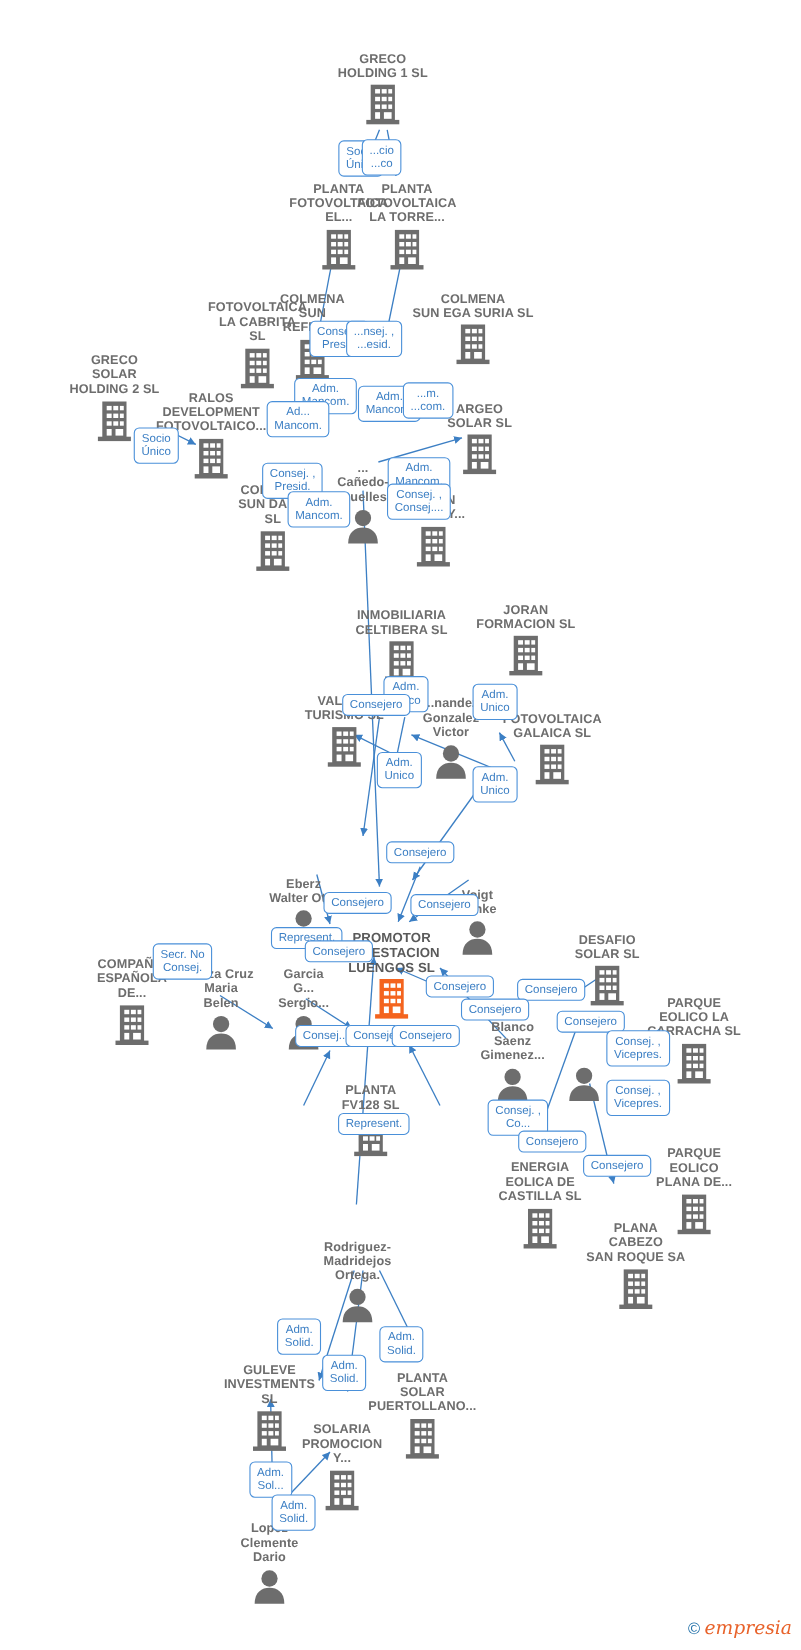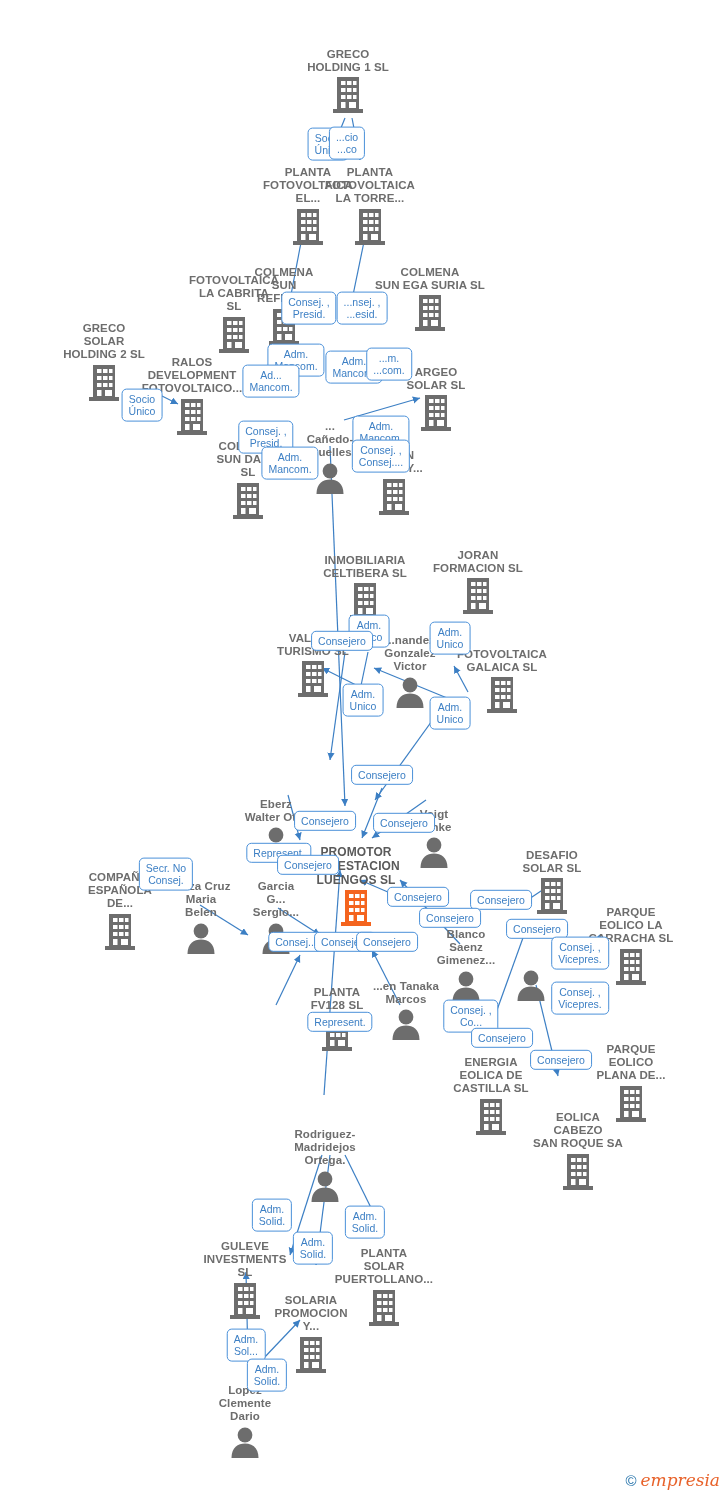--- a/index.html
+++ b/index.html
@@ -572,28 +572,20 @@
             <rect x="16" y="13" width="4.5" height="4"></rect>
             <rect x="22" y="13" width="3.5" height="4"></rect>
             <rect x="10" y="20" width="4.5" height="4"></rect>
             <rect x="16" y="20" width="4.5" height="4"></rect>
             <rect x="22" y="20" width="3.5" height="4"></rect>
             <rect x="10" y="27" width="4.5" height="6"></rect>
             <rect x="18" y="27" width="7" height="6"></rect>
           </g>
         </svg></span>
     </div>
-    <div class="node labelabove" style="left: 406px; top: 980px;">
-      <span class="lbl">...en Tanaka
-Marcos</span>
-      <span class="ico"><svg width="34" height="34" viewBox="0 0 34 34" aria-hidden="true">
-          <circle cx="17" cy="10" r="7.4" fill="#6d6d6d"></circle>
-          <path d="M3.5 33 C3.5 22.5 10 18.5 17 18.5 C24 18.5 30.5 22.5 30.5 33 Z" fill="#6d6d6d"></path>
-        </svg></span>
-    </div>
     <div class="node labelabove" style="left: 491px; top: 1056px;">
       <span class="lbl">ENERGIA
 EOLICA DE
 CASTILLA SL</span>
       <span class="ico"><svg width="34" height="40" viewBox="0 0 34 40" aria-hidden="true">
           <rect x="6" y="2" width="22" height="34" fill="#6d6d6d"></rect>
           <rect x="2" y="34" width="30" height="4" fill="#6d6d6d"></rect>
           <g fill="#ffffff">
             <rect x="10" y="6" width="4.5" height="4"></rect>
             <rect x="16" y="6" width="4.5" height="4"></rect>
@@ -625,21 +617,21 @@
             <rect x="22" y="13" width="3.5" height="4"></rect>
             <rect x="10" y="20" width="4.5" height="4"></rect>
             <rect x="16" y="20" width="4.5" height="4"></rect>
             <rect x="22" y="20" width="3.5" height="4"></rect>
             <rect x="10" y="27" width="4.5" height="6"></rect>
             <rect x="18" y="27" width="7" height="6"></rect>
           </g>
         </svg></span>
     </div>
     <div class="node labelabove" style="left: 578px; top: 1111px;">
-      <span class="lbl">EOLICA
+      <span class="lbl">PLANA
 CABEZO
 SAN ROQUE SA</span>
       <span class="ico"><svg width="34" height="40" viewBox="0 0 34 40" aria-hidden="true">
           <rect x="6" y="2" width="22" height="34" fill="#6d6d6d"></rect>
           <rect x="2" y="34" width="30" height="4" fill="#6d6d6d"></rect>
           <g fill="#ffffff">
             <rect x="10" y="6" width="4.5" height="4"></rect>
             <rect x="16" y="6" width="4.5" height="4"></rect>
             <rect x="22" y="6" width="3.5" height="4"></rect>
             <rect x="10" y="13" width="4.5" height="4"></rect>
@@ -736,21 +728,21 @@
           <circle cx="17" cy="10" r="7.4" fill="#6d6d6d"></circle>
           <path d="M3.5 33 C3.5 22.5 10 18.5 17 18.5 C24 18.5 30.5 22.5 30.5 33 Z" fill="#6d6d6d"></path>
         </svg></span>
     </div>
     <div class="chip" style="left: 328px; top: 144px;">Socio
 Único</div>
     <div class="chip" style="left: 347px; top: 143px;">...cio
 ...co</div>
     <div class="chip" style="left: 309px; top: 308px;">Consej. ,
 Presid.</div>
-    <div class="chip" style="left: 362px; top: 308px; text-align: center;">...nsej. ,
+    <div class="chip" style="left: 340px; top: 308px; text-align: center;">...nsej. ,
 ...esid.</div>
     <div class="chip" style="left: 296px; top: 360px;">Adm.
 Mancom.</div>
     <div class="chip" style="left: 354px; top: 367px;">Adm.
 Mancom.</div>
     <div class="chip" style="left: 389px; top: 364px;">...m.
 ...com.</div>
     <div class="chip" style="left: 271px; top: 381px;">Ad...
 Mancom.</div>
     <div class="chip" style="left: 142px; top: 405px;">Socio

